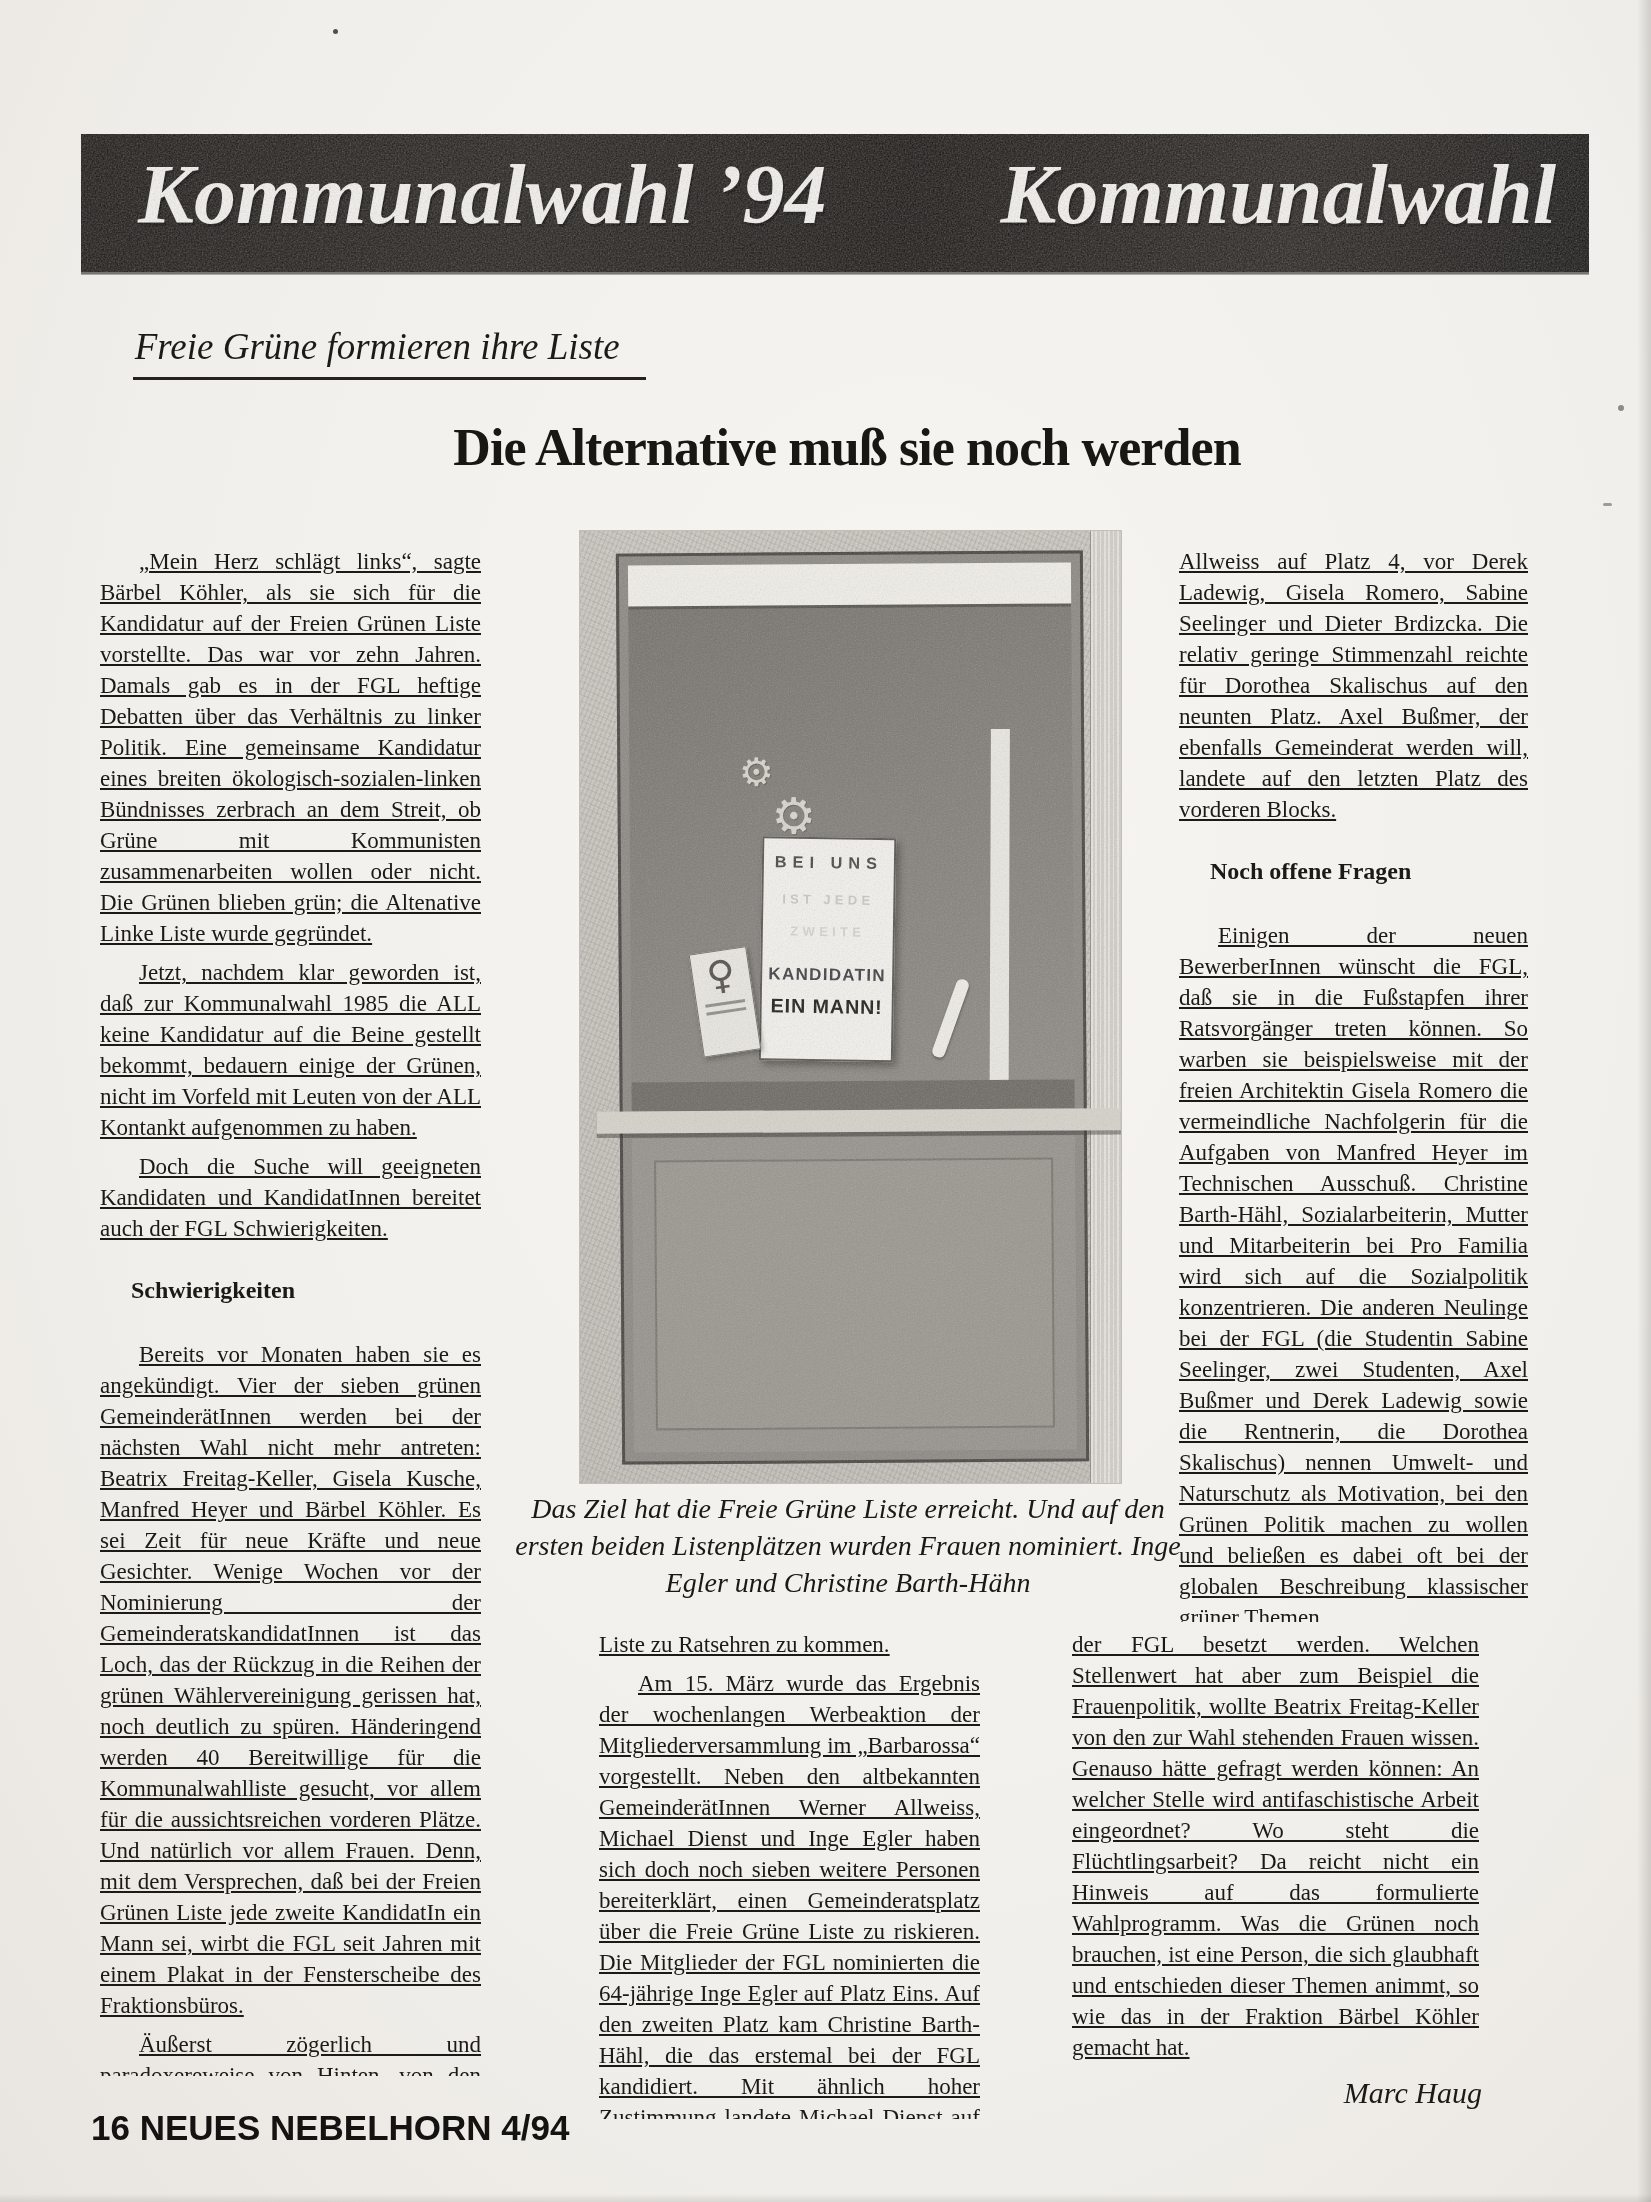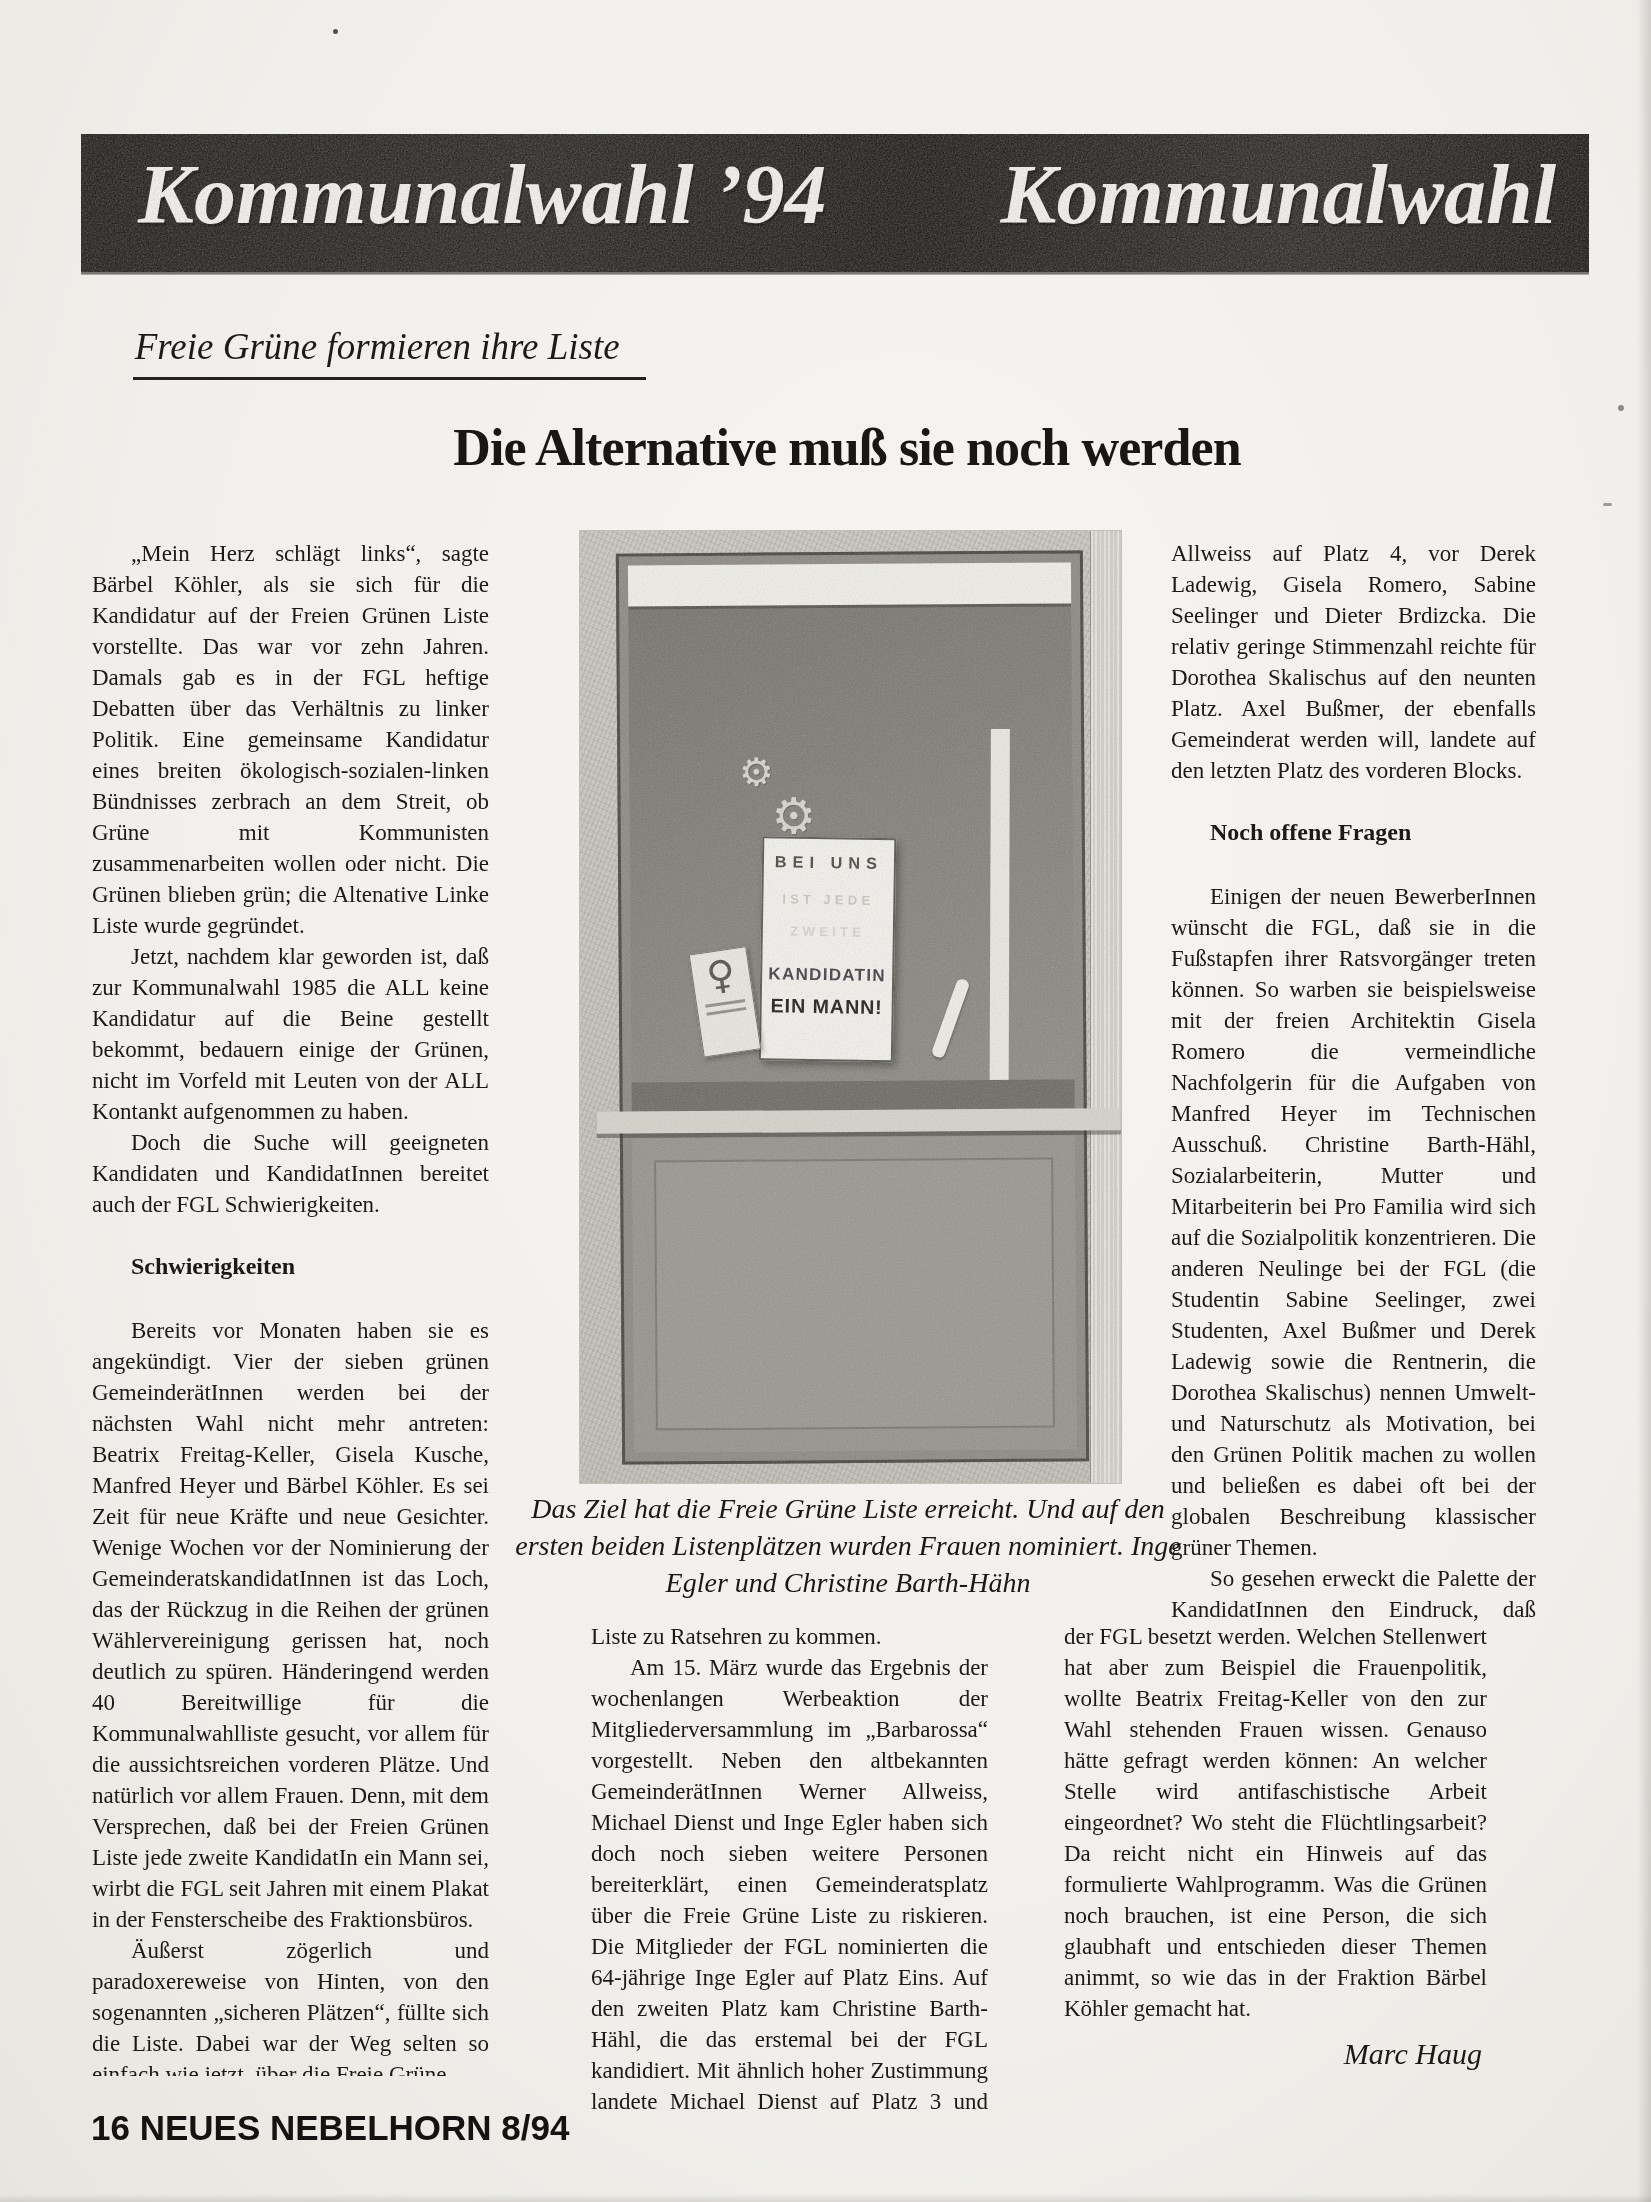--- a/index.html
+++ b/index.html
@@ -27,21 +27,21 @@
     position:absolute;left:116px;top:325px;font-style:italic;font-size:37px;
     color:#1d1b17;border-bottom:3.4px solid #26231f;padding:0 26px 8.6px 1.7px;white-space:nowrap;margin-left:17px;
   }
   .headline{
     position:absolute;left:342px;top:418px;width:1010px;text-align:center;
     font-size:52px;font-weight:bold;letter-spacing:-0.9px;color:#191713;white-space:nowrap;
   }
 
   
   .col{position:absolute;text-align:justify;font-size:23px;line-height:31px;color:#1c1a16;}
-  .col p{margin:0;}
+  .col p{margin:8px;text-decoration:underline;}
   .ind{text-indent:39px;}
   .noind{text-indent:0;}
   .subhead{font-size:24px;font-weight:bold;text-align:left;margin:31px 0 33px 39px;}
   .col-left{left:92px;top:538px;width:397px;height:1538px;overflow:hidden;}
   .col-right-top{left:1171px;top:538px;width:365px;height:1084px;overflow:hidden;}
   .col-mid{left:591px;top:1621px;width:397px;height:498px;overflow:hidden;}
   .col-right-bottom{left:1064px;top:1621px;width:423px;}
   .byline{text-align:right;font-style:italic;font-size:30px;margin-top:13.7px;padding-right:5.1px;}
 
   
@@ -183,20 +183,20 @@
   <h2 class="subhead">Noch offene Fragen</h2>
   <p class="ind">Einigen der neuen BewerberInnen wünscht die FGL, daß sie in die Fußstapfen ihrer Ratsvorgänger treten können. So warben sie beispielsweise mit der freien Architektin Gisela Romero die vermeindliche Nachfolgerin für die Aufgaben von Manfred Heyer im Technischen Ausschuß. Christine Barth-Hähl, Sozialarbeiterin, Mutter und Mitarbeiterin bei Pro Familia wird sich auf die Sozialpolitik konzentrieren. Die anderen Neulinge bei der FGL (die Studentin Sabine Seelinger, zwei Studenten, Axel Bußmer und Derek Ladewig sowie die Rentnerin, die Dorothea Skalischus) nennen Umwelt- und Naturschutz als Motivation, bei den Grünen Politik machen zu wollen und beließen es dabei oft bei der globalen Beschreibung klassischer grüner Themen.</p>
   <p class="ind">So gesehen erweckt die Palette der KandidatInnen den Eindruck, daß größenteils die Themen Umwelt- und Naturschutz, Soziales und Kultur von</p>
 </div>
 
 <div class="col col-right-bottom">
   <p class="noind">der FGL besetzt werden. Welchen Stellenwert hat aber zum Beispiel die Frauenpolitik, wollte Beatrix Freitag-Keller von den zur Wahl stehenden Frauen wissen. Genauso hätte gefragt werden können: An welcher Stelle wird antifaschistische Arbeit eingeordnet? Wo steht die Flüchtlingsarbeit? Da reicht nicht ein Hinweis auf das formulierte Wahlprogramm. Was die Grünen noch brauchen, ist eine Person, die sich glaubhaft und entschieden dieser Themen animmt, so wie das in der Fraktion Bärbel Köhler gemacht hat.</p>
   <div class="byline">Marc Haug</div>
 </div>
 
-<div class="footer">16 NEUES NEBELHORN 8/94</div>
+<div class="footer">16 NEUES NEBELHORN 4/94</div>
 
 <div class="speck sp1"></div>
 <div class="speck sp2"></div>
 <div class="speck sp3"></div>
 <div class="edge-right"></div>
 <div class="edge-bottom"></div>
 
 
 </body></html>

